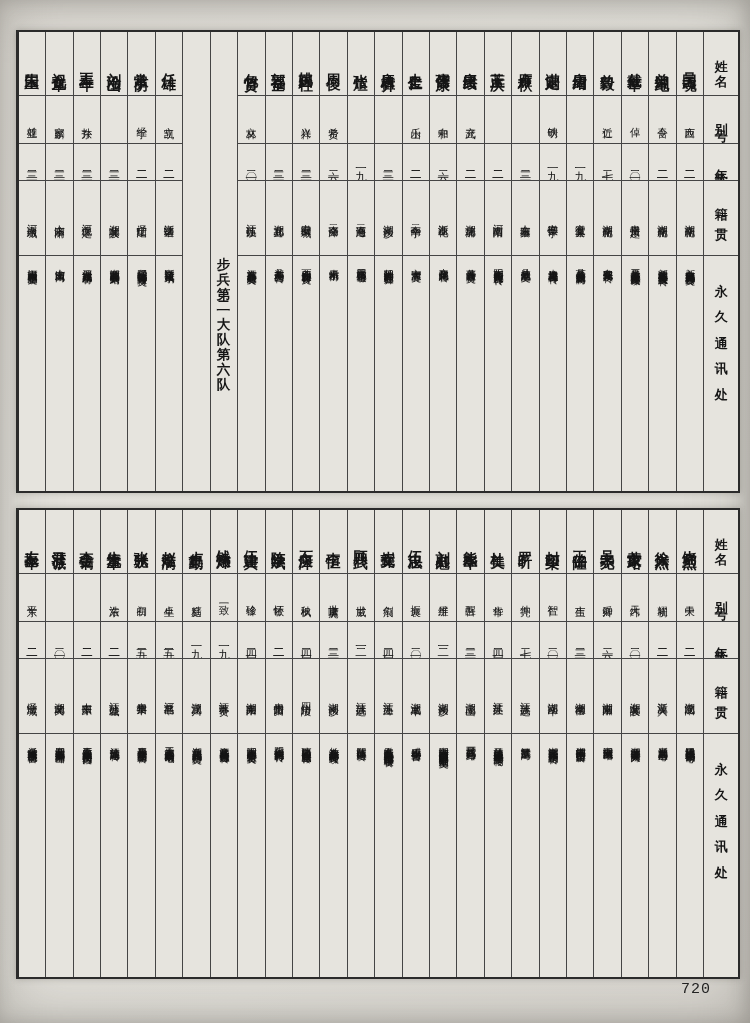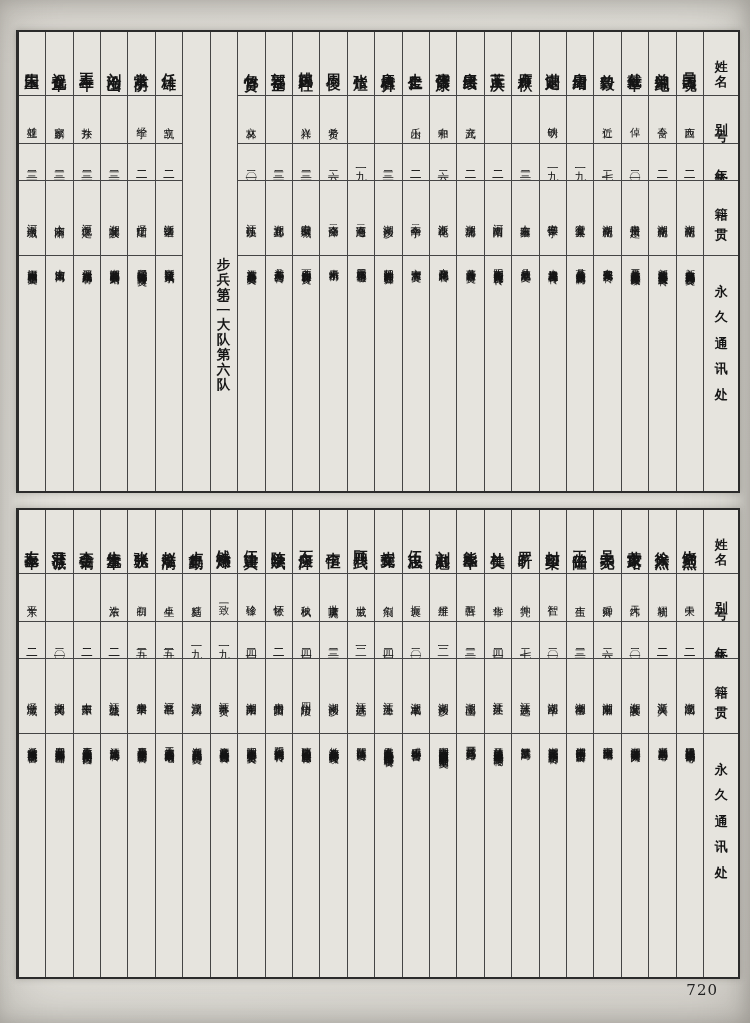--- a/index.html
+++ b/index.html
@@ -47,22 +47,22 @@
   .na .v{font-size:10.5px;letter-spacing:1px;}
   .ad .v{font-size:10px;letter-spacing:.5px;line-height:1.0;}
   .hdr .v{font-size:13px;font-weight:bold;}
   .hdr.r0 .v{letter-spacing:14px;}
   .hdr.r1 .v{letter-spacing:7px;}
   .hdr.r2 .v{letter-spacing:3px;}
   .hdr.r3 .v{letter-spacing:20px;}
   .hdr.r4 .v{letter-spacing:26px;padding-top:12px;}
   .unit .v{font-size:13.5px;font-weight:bold;letter-spacing:15px;padding-top:104px;}
   .page-number{
-    position:absolute;top:981px;right:32px;
-    font-size:15px;letter-spacing:1px;color:#222;
+    position:absolute;top:981px;right:39px;
+    font-size:15px;letter-spacing:1px;color:#222;font-family:Liberation Mono, monospace;
   }
 </style>
 </head>
 <body>
 
 <div class="sheet">
   <div class="dir-table" id="top-table">
       <div class="col header">
         <div class="cell r0 hdr">
           <span class="v">姓名</span>

